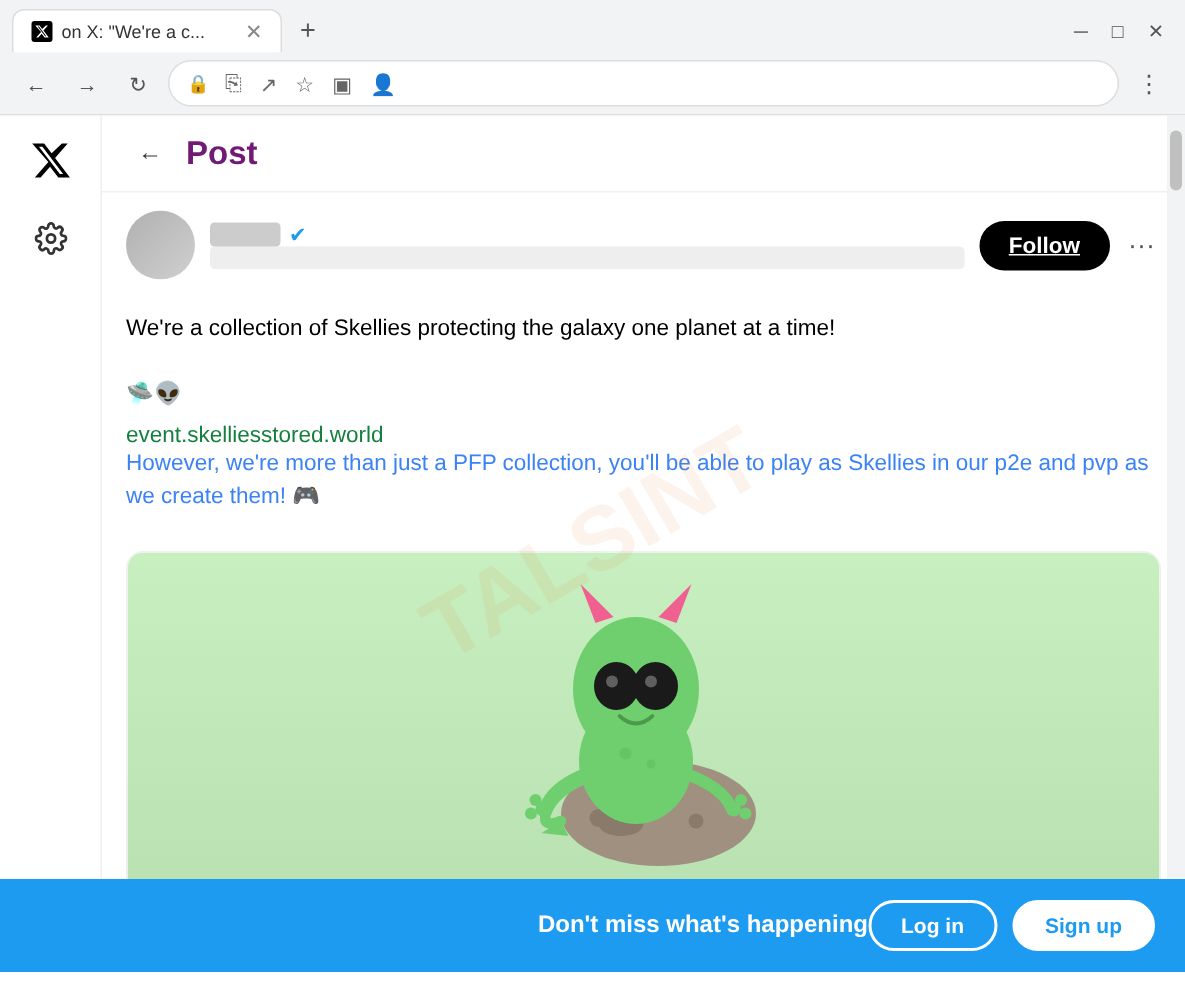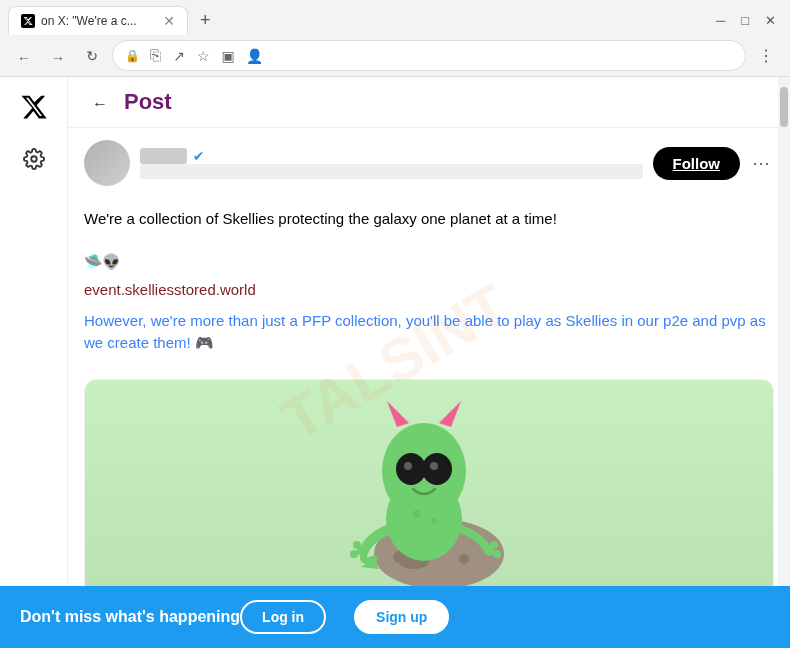--- a/index.html
+++ b/index.html
@@ -52,37 +52,37 @@
     .verified-badge { color: #1d9bf0; font-size: 14px; margin-left: 2px; }
     .profile-handle { font-size: 13px; color: #999; background: #eee; border-radius: 3px; }
     .profile-actions { display: flex; align-items: center; gap: 8px; margin-left: auto; }
     .follow-btn { background: #000; color: #fff; border: none; border-radius: 20px; padding: 8px 20px; font-size: 15px; font-weight: 700; cursor: pointer; text-decoration: underline; }
     .more-btn { background: none; border: none; cursor: pointer; color: #555; font-size: 18px; padding: 4px; }
 
     
     .post-content { padding: 0 16px 12px; }
     .post-text { font-size: 15px; color: #000; line-height: 1.5; margin-bottom: 22px; }
     .post-emojis { font-size: 15px; margin-bottom: 10px; }
-    .post-link { color: #7f1d1d; text-decoration: none; font-size: 15px; display: block; margin-bottom: 12px; }
+    .post-link { color: #15803d; text-decoration: none; font-size: 15px; display: block; }
     .post-text-2 { font-size: 15px; color: #3b82f6; line-height: 1.5; margin-bottom: 12px; }
 
     
     .post-image-container { border-radius: 12px; overflow: hidden; margin: 0 16px; border: 1px solid #efefef; background: #d4edda; height: 240px; display: flex; align-items: center; justify-content: center; position: relative; }
     .alien-image { width: 100%; height: 100%; background: linear-gradient(to bottom, #c8efc0 0%, #b8e0b0 100%); display: flex; align-items: center; justify-content: center; }
 
     
     .scrollbar { position: absolute; right: 0; top: 0; bottom: 0; width: 12px; background: #f1f3f4; }
     .scrollbar-thumb { width: 8px; margin: 2px; height: 40px; background: #c0c0c0; border-radius: 4px; margin-top: 10px; }
 
     
-    .bottom-banner { position: absolute; bottom: 0; left: 0; right: 0; background: #1d9bf0; padding: 14px 20px; display: flex; align-items: center; justify-content: flex-start; }
+    .bottom-banner { position: absolute; bottom: 0; left: 0; right: 0; background: #1d9bf0; padding: 14px 20px; display: flex; align-items: center; justify-content: flex-end; }
     .banner-text { color: #fff; }
     .banner-title { font-size: 16px; font-weight: 700; }
     .banner-subtitle { font-size: 13px; opacity: 0.9; }
-    .banner-buttons { display: flex; gap: 28px; }
+    .banner-buttons { display: flex; gap: 10px; }
     .login-btn { background: transparent; border: 2px solid #fff; color: #fff; border-radius: 20px; padding: 7px 20px; font-size: 14px; font-weight: 600; cursor: pointer; }
     .signup-btn { background: #fff; border: 2px solid #fff; color: #1d9bf0; border-radius: 20px; padding: 7px 20px; font-size: 14px; font-weight: 600; cursor: pointer; }
 
     
     .watermark { position: absolute; top: 0; left: 0; right: 0; bottom: 0; pointer-events: none; display: flex; align-items: center; justify-content: center; opacity: 0.07; font-size: 60px; font-weight: 900; color: #e05a00; transform: rotate(-30deg); white-space: nowrap; overflow: hidden; }
 
     .page-wrapper { position: relative; height: calc(663px - 92px); }
   </style>
 </head>
 <body>

